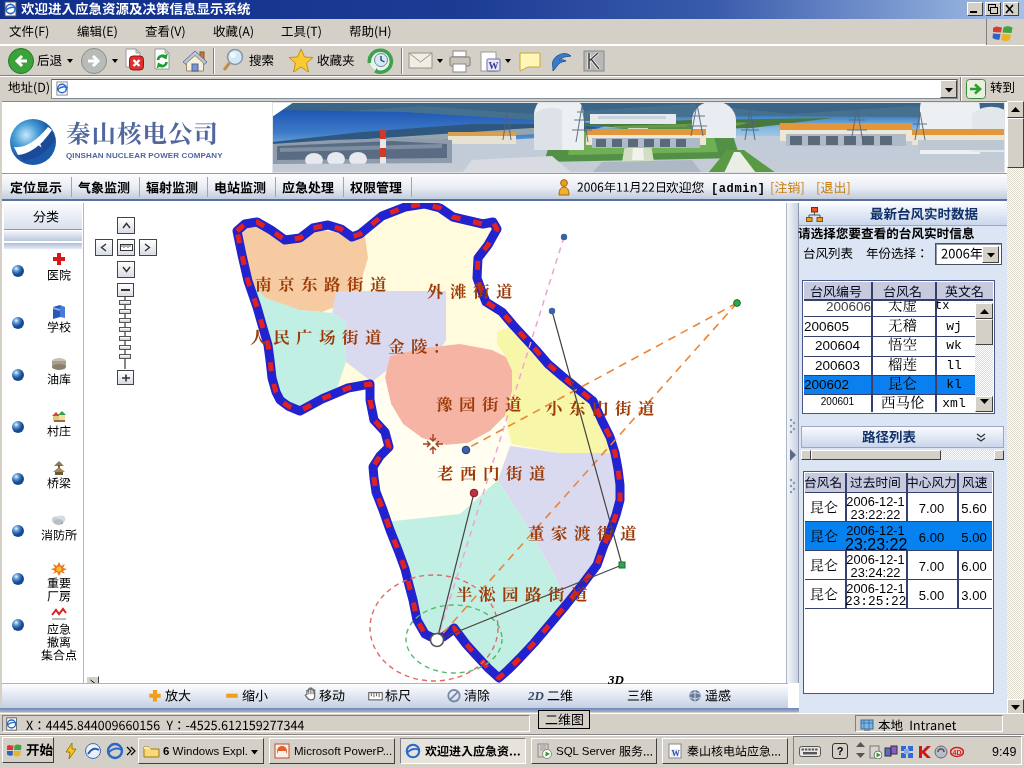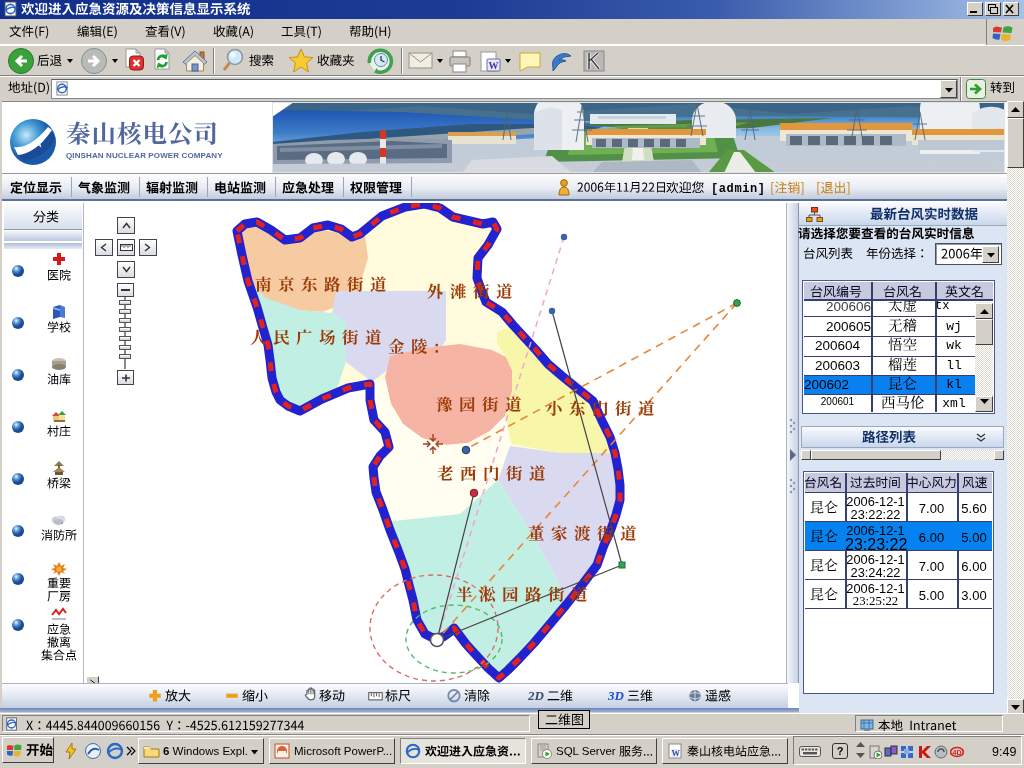--- a/index.html
+++ b/index.html
@@ -628,21 +628,21 @@
     <svg class="t" style="left:547px;top:689px;" width="28" height="17">
       <path d="M1.8 2.4L1.8 3.4L11.2 3.4L11.2 2.4ZM0.7 10.1L0.7 11.2L12.3 11.2L12.3 10.1ZM13.6 10.8L13.8 11.7C15.0 11.4 16.6 11.0 18.1 10.6L18.0 9.8C16.4 10.1 14.7 10.5 13.6 10.8ZM21.6 0.9C21.9 1.5 22.3 2.3 22.5 2.8L23.3 2.4C23.2 1.9 22.8 1.2 22.4 0.6ZM13.8 5.9C14.0 5.8 14.3 5.8 15.9 5.6C15.3 6.4 14.8 7.1 14.6 7.3C14.2 7.8 13.9 8.2 13.6 8.2C13.7 8.4 13.9 8.9 13.9 9.1C14.2 8.9 14.6 8.8 17.8 8.2C17.7 8.0 17.7 7.6 17.8 7.4L15.2 7.8C16.2 6.6 17.2 5.2 18.1 3.7L17.3 3.2C17.0 3.7 16.7 4.3 16.4 4.7L14.7 4.9C15.5 3.8 16.2 2.3 16.8 0.9L15.9 0.5C15.4 2.1 14.5 3.8 14.2 4.3C13.9 4.7 13.7 5.0 13.5 5.0C13.6 5.3 13.8 5.7 13.8 5.9ZM22.1 6.3L22.1 8.0L20.0 8.0L20.0 6.3ZM20.1 0.6C19.7 2.1 18.7 4.0 17.7 5.2C17.8 5.4 18.1 5.8 18.2 6.0C18.5 5.7 18.8 5.3 19.0 4.9L19.0 12.5L20.0 12.5L20.0 11.5L25.4 11.5L25.4 10.6L23.0 10.6L23.0 8.9L24.9 8.9L24.9 8.0L23.0 8.0L23.0 6.3L24.9 6.3L24.9 5.4L23.0 5.4L23.0 3.8L25.2 3.8L25.2 2.9L20.2 2.9C20.5 2.2 20.8 1.5 21.0 0.9ZM22.1 5.4L20.0 5.4L20.0 3.8L22.1 3.8ZM22.1 8.9L22.1 10.6L20.0 10.6L20.0 8.9Z" fill="#000"></path>
     </svg>
     <svg class="t" style="left:627px;top:689px;" width="28" height="17">
       <path d="M1.6 1.8L1.6 2.8L11.4 2.8L11.4 1.8ZM2.4 6.0L2.4 7.0L10.4 7.0L10.4 6.0ZM0.8 10.5L0.8 11.5L12.1 11.5L12.1 10.5ZM13.6 10.8L13.8 11.7C15.0 11.4 16.6 11.0 18.1 10.6L18.0 9.8C16.4 10.1 14.7 10.5 13.6 10.8ZM21.6 0.9C21.9 1.5 22.3 2.3 22.5 2.8L23.3 2.4C23.2 1.9 22.8 1.2 22.4 0.6ZM13.8 5.9C14.0 5.8 14.3 5.8 15.9 5.6C15.3 6.4 14.8 7.1 14.6 7.3C14.2 7.8 13.9 8.2 13.6 8.2C13.7 8.4 13.9 8.9 13.9 9.1C14.2 8.9 14.6 8.8 17.8 8.2C17.7 8.0 17.7 7.6 17.8 7.4L15.2 7.8C16.2 6.6 17.2 5.2 18.1 3.7L17.3 3.2C17.0 3.7 16.7 4.3 16.4 4.7L14.7 4.9C15.5 3.8 16.2 2.3 16.8 0.9L15.9 0.5C15.4 2.1 14.5 3.8 14.2 4.3C13.9 4.7 13.7 5.0 13.5 5.0C13.6 5.3 13.8 5.7 13.8 5.9ZM22.1 6.3L22.1 8.0L20.0 8.0L20.0 6.3ZM20.1 0.6C19.7 2.1 18.7 4.0 17.7 5.2C17.8 5.4 18.1 5.8 18.2 6.0C18.5 5.7 18.8 5.3 19.0 4.9L19.0 12.5L20.0 12.5L20.0 11.5L25.4 11.5L25.4 10.6L23.0 10.6L23.0 8.9L24.9 8.9L24.9 8.0L23.0 8.0L23.0 6.3L24.9 6.3L24.9 5.4L23.0 5.4L23.0 3.8L25.2 3.8L25.2 2.9L20.2 2.9C20.5 2.2 20.8 1.5 21.0 0.9ZM22.1 5.4L20.0 5.4L20.0 3.8L22.1 3.8ZM22.1 8.9L22.1 10.6L20.0 10.6L20.0 8.9Z" fill="#000"></path>
     </svg>
     <svg class="t" style="left:705px;top:689px;" width="28" height="17">
       <path d="M0.7 1.4C1.5 2.0 2.4 2.9 2.8 3.6L3.6 3.0C3.2 2.3 2.3 1.4 1.5 0.8ZM4.7 2.5C5.1 3.0 5.5 3.7 5.6 4.1L6.4 3.8C6.3 3.3 5.9 2.7 5.5 2.2ZM7.0 2.2C7.3 2.8 7.6 3.5 7.7 4.0L8.5 3.7C8.4 3.2 8.1 2.5 7.8 2.0ZM11.0 0.6C9.4 1.0 6.4 1.2 3.9 1.4C4.0 1.5 4.1 1.9 4.1 2.1C6.7 2.0 9.7 1.7 11.7 1.2ZM3.2 5.7L0.6 5.7L0.6 6.6L2.2 6.6L2.2 9.9C1.7 10.5 1.0 11.0 0.5 11.4L1.0 12.4C1.6 11.8 2.2 11.2 2.8 10.7C3.6 11.7 4.8 12.2 6.5 12.2C8.0 12.3 10.7 12.3 12.2 12.2C12.2 11.9 12.4 11.5 12.5 11.2C10.9 11.3 7.9 11.4 6.5 11.3C5.0 11.3 3.8 10.8 3.2 9.9ZM10.5 1.9C10.2 2.5 9.6 3.5 9.2 4.1L9.5 4.2L4.2 4.2L4.2 5.0L7.5 5.0L7.5 6.2L3.9 6.2L3.9 6.9L7.5 6.9L7.5 9.6L5.6 9.6L5.6 7.6L4.7 7.6L4.7 10.5L11.5 10.5L11.5 7.6L10.6 7.6L10.6 9.6L8.5 9.6L8.5 6.9L12.3 6.9L12.3 6.2L8.5 6.2L8.5 5.0L12.0 5.0L12.0 4.2L10.0 4.2C10.5 3.7 11.0 2.9 11.4 2.2ZM16.0 3.5L16.0 4.2L20.0 4.2L20.0 3.5ZM16.9 9.0L16.9 11.0C16.9 12.1 17.2 12.3 18.6 12.3C18.9 12.3 20.8 12.3 21.1 12.3C22.2 12.3 22.5 12.0 22.7 10.4C22.4 10.4 22.0 10.2 21.8 10.1C21.7 11.3 21.6 11.4 21.0 11.4C20.6 11.4 19.0 11.4 18.7 11.4C18.0 11.4 17.9 11.4 17.9 11.0L17.9 9.0ZM17.9 8.6C18.7 9.0 19.7 9.7 20.1 10.2L20.8 9.6C20.3 9.1 19.4 8.4 18.5 8.1ZM22.4 9.4C23.3 10.2 24.3 11.3 24.6 12.1L25.5 11.6C25.1 10.8 24.1 9.7 23.2 9.0ZM15.2 9.1C14.9 10.1 14.4 11.1 13.5 11.7L14.3 12.2C15.2 11.5 15.8 10.5 16.1 9.4ZM14.7 1.8L14.7 3.8C14.7 5.1 14.5 7.0 13.4 8.3C13.6 8.4 14.0 8.7 14.1 8.9C15.3 7.4 15.6 5.3 15.6 3.8L15.6 2.7L20.3 2.7C20.6 4.0 21.0 5.3 21.5 6.3C21.0 6.9 20.4 7.4 19.8 7.8L19.8 5.1L16.2 5.1L16.2 7.8L19.8 7.8L19.7 7.9C19.9 8.0 20.3 8.4 20.4 8.5C21.0 8.1 21.5 7.7 22.0 7.1C22.6 8.1 23.4 8.6 24.2 8.6C25.0 8.6 25.4 8.2 25.5 6.5C25.3 6.5 25.0 6.3 24.8 6.1C24.7 7.3 24.6 7.7 24.2 7.8C23.7 7.8 23.1 7.3 22.6 6.4C23.2 5.5 23.7 4.6 24.1 3.5L23.2 3.3C22.9 4.1 22.5 4.8 22.1 5.5C21.7 4.7 21.4 3.7 21.2 2.7L25.2 2.7L25.2 1.8L23.8 1.8L24.2 1.3C23.8 1.0 23.0 0.6 22.3 0.4L21.8 1.0C22.4 1.2 23.1 1.5 23.5 1.8L21.1 1.8C21.1 1.4 21.0 1.0 21.0 0.5L20.1 0.5C20.1 1.0 20.1 1.4 20.2 1.8ZM17.1 5.8L19.0 5.8L19.0 7.1L17.1 7.1Z" fill="#000"></path>
     </svg>
     <div style="position:absolute;left:528px;top:688px;width:22px;height:14px;font-family:Liberation Serif;font-style:italic;font-weight:bold;font-size:13px;color:#3A4A66">2D</div>
-    <div style="position:absolute;left:608px;top:688px;width:22px;height:14px;font-family:Liberation Serif;font-style:italic;font-weight:bold;font-size:13px;color:#1d4ed8">3D</div>
+    <div style="position:absolute;left:608px;top:672px;width:22px;height:14px;font-family:Liberation Serif;font-style:italic;font-weight:bold;font-size:13px;color:#000000">3D</div>
     <div style="position:absolute;left:786px;top:203px;width:13px;height:480px;background:linear-gradient(90deg,#F4F6FA,#C9D2E2);border-left:1px solid #AAB4C6;border-right:1px solid #8A97AE"></div>
     <svg class="ab" style="left:789px;top:448px" width="8" height="14">
       <path d="M1 1 L7 7 L1 13 Z" fill="#5A6A88"></path>
     </svg>
     <svg class="ab" style="left:789px;top:418px" width="7" height="16">
       <g fill="#8A97AE">
         <circle cx="2" cy="2" r="1.2"></circle>
         <circle cx="5" cy="5" r="1.2"></circle>
         <circle cx="2" cy="8" r="1.2"></circle>
         <circle cx="5" cy="11" r="1.2"></circle>
@@ -688,21 +688,21 @@
     </svg>
     <div style="position:absolute;left:802px;top:280px;width:193px;height:134px;background:#fff;border:1.5px solid #4A5688"></div>
     <div class="ab" style="left:804px;top:301px;width:189px;height:111px;overflow:hidden">
       <div class="ab" style="left:0;top:-4px;width:189px;height:20px;border-bottom:1.5px solid #35406E"></div>
       <div class="ab" style="left:0;top:-2px;width:67px;height:15px;font-size:13.5px;text-align:right;color:#404040;font-family:Liberation Sans">200606</div>
       <svg class="t" style="left:84px;top:-3px" width="31" height="19">
         <path d="M5.9 9.9L5.7 10.0C6.5 10.8 7.4 12.0 7.5 12.9C8.7 13.8 9.6 11.3 5.9 9.9ZM6.5 0.6C6.5 2.0 6.5 3.3 6.3 4.6L0.6 4.6L0.8 5.0L6.3 5.0C5.9 8.2 4.7 11.2 0.6 13.7L0.8 13.9C5.6 11.6 6.9 8.4 7.3 5.0L7.4 5.0C7.8 7.9 9.0 11.5 13.0 13.9C13.1 13.3 13.5 13.2 14.0 13.1L14.0 12.9C9.7 10.8 8.2 7.7 7.7 5.0L13.6 5.0C13.8 5.0 13.9 5.0 14.0 4.8C13.4 4.3 12.6 3.7 12.6 3.7L11.8 4.6L7.4 4.6C7.5 3.5 7.5 2.3 7.5 1.2C7.9 1.2 8.0 1.0 8.0 0.8ZM18.3 9.1L18.1 9.2C18.5 9.9 19.0 11.1 19.1 12.0C19.9 12.8 20.8 10.9 18.3 9.1ZM26.1 9.0C25.6 10.1 25.0 11.4 24.5 12.1L24.7 12.3C25.4 11.6 26.2 10.7 26.8 9.8C27.1 9.8 27.3 9.7 27.4 9.5ZM16.8 13.1L16.9 13.6L28.0 13.6C28.2 13.6 28.4 13.5 28.4 13.3C27.9 12.9 27.1 12.3 27.1 12.3L26.4 13.1L24.1 13.1L24.1 9.0C24.4 8.9 24.5 8.8 24.5 8.6L23.2 8.4L23.2 13.1L21.5 13.1L21.5 9.0C21.9 8.9 22.0 8.8 22.0 8.6L20.6 8.4L20.6 13.1ZM16.5 3.6L16.5 6.7C16.5 9.0 16.4 11.5 15.1 13.5L15.3 13.7C17.3 11.7 17.5 8.8 17.5 6.7L17.5 4.0L26.7 4.0C26.4 4.5 26.2 5.1 26.0 5.4L26.2 5.5C26.7 5.2 27.4 4.6 27.8 4.2C28.0 4.2 28.2 4.1 28.3 4.0L27.2 3.0L26.7 3.6L22.0 3.6L22.0 2.5L26.6 2.5C26.8 2.5 26.9 2.5 26.9 2.3C26.4 1.8 25.6 1.2 25.6 1.2L24.9 2.1L22.0 2.1L22.0 1.1C22.4 1.1 22.5 1.0 22.6 0.8L21.1 0.6L21.1 3.6L17.6 3.6L16.5 3.1ZM17.8 6.0L18.0 6.4L20.7 6.1L20.7 7.0C20.7 7.7 20.9 7.9 22.2 7.9L24.1 7.9C26.7 7.9 27.2 7.8 27.2 7.4C27.2 7.2 27.1 7.1 26.7 7.0L26.7 5.9L26.5 5.9C26.4 6.4 26.2 6.8 26.1 7.0C26.1 7.1 26.0 7.1 25.8 7.1C25.6 7.1 24.9 7.1 24.1 7.1L22.3 7.1C21.7 7.1 21.6 7.1 21.6 6.9L21.6 6.1L25.4 5.7C25.6 5.7 25.8 5.6 25.8 5.4C25.3 5.0 24.5 4.6 24.5 4.6L23.9 5.4L21.6 5.6L21.6 4.7C21.9 4.7 22.0 4.6 22.0 4.4L20.7 4.2L20.7 5.7Z" fill="#000"></path>
       </svg>
       <div class="ab" style="left:131px;top:-2px;width:38px;height:15px;font-size:12px;text-align:left;color:#000;font-family:Liberation Mono">tx</div>
       <div class="ab" style="left:0;top:16px;width:189px;height:20px;border-bottom:1.5px solid #35406E"></div>
-      <div class="ab" style="left:0;top:18px;width:67px;height:15px;font-size:13.5px;text-align:right;color:#000;font-family:Liberation Sans">200605</div>
+      <div class="ab" style="left:0;top:18px;width:67px;height:15px;font-size:13.5px;text-align:left;color:#000;font-family:Liberation Sans">200605</div>
       <svg class="t" style="left:84px;top:17px" width="31" height="19">
         <path d="M1.7 1.8L1.8 2.2L6.5 2.2C6.5 3.5 6.5 4.7 6.3 5.9L0.7 5.9L0.8 6.3L6.2 6.3C5.7 9.0 4.3 11.5 0.6 13.6L0.8 13.9C4.7 12.0 6.3 9.6 7.0 7.0L7.0 12.6C7.0 13.4 7.3 13.6 8.6 13.6L10.6 13.6C13.4 13.6 13.9 13.5 13.9 13.0C13.9 12.8 13.8 12.7 13.5 12.6L13.4 10.4L13.2 10.4C13.1 11.4 12.9 12.2 12.8 12.5C12.7 12.6 12.6 12.7 12.4 12.7C12.2 12.7 11.5 12.7 10.7 12.7L8.8 12.7C8.1 12.7 8.0 12.6 8.0 12.4L8.0 7.5C8.3 7.5 8.4 7.3 8.5 7.2L7.0 7.0L7.2 6.3L13.4 6.3C13.6 6.3 13.8 6.2 13.8 6.1C13.3 5.6 12.5 5.0 12.5 5.0L11.7 5.9L7.3 5.9C7.5 4.7 7.5 3.5 7.6 2.2L12.6 2.2C12.8 2.2 12.9 2.2 13.0 2.0C12.4 1.6 11.6 0.9 11.6 0.9L10.9 1.8ZM24.9 0.8L24.8 0.9C25.3 1.2 25.8 1.7 26.0 2.2C26.9 2.6 27.4 1.0 24.9 0.8ZM27.3 1.9L26.7 2.6L23.6 2.6C23.8 2.2 23.8 1.7 23.9 1.2C24.2 1.1 24.3 1.0 24.3 0.8L22.9 0.6C22.9 1.3 22.9 2.0 22.7 2.6L20.1 2.6L20.2 3.1L22.6 3.1C22.2 4.2 21.3 5.1 19.6 6.0L19.7 6.3C20.3 6.1 20.8 5.9 21.2 5.7L21.2 7.4L21.2 7.4C21.2 8.4 21.4 8.5 22.9 8.5L26.6 8.5C28.1 8.5 28.4 8.4 28.4 8.0C28.4 7.9 28.3 7.8 27.9 7.7L27.9 6.1L27.7 6.1C27.5 7.0 27.3 7.5 27.2 7.7C27.1 7.8 26.9 7.8 26.6 7.8L22.9 7.8C22.1 7.8 22.1 7.8 22.1 7.4L22.1 6.9C23.8 6.9 25.7 6.6 26.8 6.4C27.0 6.5 27.2 6.5 27.2 6.4L26.4 5.6C25.4 6.0 23.6 6.4 22.1 6.7L22.1 5.8C22.3 5.7 22.4 5.6 22.4 5.5L21.6 5.4C22.7 4.7 23.2 3.9 23.5 3.1L24.0 3.1L24.0 4.6C24.0 5.1 24.2 5.3 25.1 5.3L26.2 5.3C28.0 5.3 28.3 5.2 28.3 4.8C28.3 4.7 28.2 4.6 28.0 4.5L27.9 3.6L27.7 3.6C27.6 4.0 27.5 4.3 27.4 4.5C27.4 4.6 27.3 4.6 27.2 4.6C27.0 4.6 26.7 4.6 26.3 4.6L25.3 4.6C24.9 4.6 24.9 4.6 24.9 4.4L24.9 3.1L28.1 3.1C28.3 3.1 28.4 3.0 28.4 2.8C28.0 2.4 27.3 1.9 27.3 1.9ZM19.4 4.1L18.8 4.9L18.4 4.9L18.4 2.1C19.0 2.0 19.4 1.9 19.8 1.7C20.1 1.8 20.4 1.8 20.5 1.7L19.3 0.7C18.5 1.3 16.7 2.1 15.2 2.5L15.3 2.8C16.0 2.7 16.8 2.5 17.5 2.4L17.5 4.9L15.1 4.9L15.2 5.3L17.3 5.3C16.9 7.4 16.1 9.5 15.0 11.0L15.2 11.2C16.2 10.2 17.0 9.1 17.5 7.7L17.5 13.9L17.7 13.9C18.1 13.9 18.4 13.7 18.4 13.6L18.4 7.0C18.9 7.5 19.5 8.3 19.6 8.9C20.5 9.5 21.2 7.8 18.4 6.6L18.4 5.3L20.2 5.3C20.4 5.3 20.5 5.3 20.6 5.1C20.1 4.7 19.4 4.1 19.4 4.1ZM26.2 12.5L22.0 12.5L22.0 11.3L26.2 11.3ZM22.0 13.6L22.0 12.9L26.2 12.9L26.2 13.8L26.3 13.8C26.6 13.8 27.1 13.6 27.1 13.5L27.1 9.8C27.3 9.8 27.6 9.7 27.7 9.6L26.5 8.7L26.1 9.3L22.1 9.3L21.1 8.8L21.1 13.9L21.3 13.9C21.6 13.9 22.0 13.7 22.0 13.6ZM26.2 10.9L22.0 10.9L22.0 9.7L26.2 9.7Z" fill="#000"></path>
       </svg>
       <div class="ab" style="left:131px;top:18px;width:38px;height:15px;font-size:13px;text-align:center;color:#000;font-family:Liberation Mono">wj</div>
       <div class="ab" style="left:0;top:35.5px;width:189px;height:20px;border-bottom:1.5px solid #35406E"></div>
       <div class="ab" style="left:0;top:37px;width:67px;height:15px;font-size:13.5px;text-align:center;color:#000;font-family:Liberation Sans">200604</div>
       <svg class="t" style="left:84px;top:36px" width="31" height="19">
         <path d="M2.7 0.6L2.7 13.9L2.9 13.9C3.3 13.9 3.6 13.7 3.6 13.5L3.6 1.2C4.0 1.1 4.1 1.0 4.2 0.8ZM1.6 3.3C1.6 4.4 1.2 5.6 0.8 6.0C0.5 6.3 0.4 6.6 0.6 6.8C0.8 7.1 1.3 6.9 1.6 6.6C1.9 6.0 2.2 4.9 1.8 3.3ZM4.1 3.0L3.9 3.1C4.2 3.7 4.6 4.6 4.6 5.3C5.4 6.1 6.3 4.4 4.1 3.0ZM5.9 3.9L6.0 4.4L7.7 4.4C7.5 5.3 7.2 6.3 7.1 7.0L4.8 7.0L4.9 7.4L13.8 7.4C14.0 7.4 14.1 7.4 14.2 7.2C13.8 6.8 13.1 6.2 13.1 6.2L12.4 7.0L11.9 7.0L11.9 4.5C12.2 4.5 12.4 4.4 12.5 4.2L11.4 3.4L10.8 3.9L8.7 3.9L9.1 2.0L13.0 2.0C13.2 2.0 13.3 1.9 13.4 1.7C12.9 1.3 12.2 0.7 12.2 0.7L11.5 1.6L5.4 1.6L5.5 2.0L8.1 2.0L7.7 3.9ZM11.0 7.0L8.0 7.0C8.2 6.3 8.4 5.3 8.6 4.4L11.0 4.4ZM6.2 8.8L6.2 13.8L6.3 13.8C6.7 13.8 7.1 13.6 7.1 13.5L7.1 12.7L11.7 12.7L11.7 13.7L11.8 13.7C12.1 13.7 12.6 13.5 12.6 13.4L12.6 9.4C12.9 9.4 13.2 9.2 13.2 9.1L12.1 8.2L11.6 8.8L7.2 8.8L6.2 8.3ZM7.1 12.3L7.1 9.2L11.7 9.2L11.7 12.3ZM16.5 8.8L16.6 9.3L21.3 9.3L21.3 12.9L15.2 12.9L15.3 13.3L28.0 13.3C28.2 13.3 28.4 13.2 28.4 13.1C27.9 12.6 27.1 11.9 27.1 11.9L26.4 12.9L22.2 12.9L22.2 9.3L27.0 9.3C27.2 9.3 27.3 9.2 27.3 9.0C26.9 8.6 26.1 8.0 26.1 8.0L25.4 8.8ZM16.7 1.8C16.8 2.9 16.3 3.9 15.7 4.3C15.4 4.5 15.2 4.8 15.4 5.1C15.6 5.5 16.1 5.4 16.4 5.1C16.8 4.8 17.2 4.1 17.2 3.1L19.9 3.1C19.5 5.5 18.4 6.9 15.5 8.0L15.6 8.2C19.0 7.4 20.5 5.9 21.0 3.1L22.8 3.1L22.8 6.3C22.8 7.0 23.0 7.3 24.1 7.3L25.6 7.3C27.8 7.3 28.2 7.1 28.2 6.7C28.2 6.5 28.2 6.4 27.8 6.3L27.8 4.6L27.6 4.6C27.5 5.4 27.3 6.0 27.2 6.2C27.1 6.4 27.1 6.4 26.9 6.4C26.7 6.4 26.3 6.4 25.7 6.4L24.3 6.4C23.8 6.4 23.8 6.4 23.8 6.2L23.8 3.1L26.6 3.1C26.3 3.7 25.9 4.5 25.5 4.9L25.7 5.0C26.4 4.6 27.3 3.8 27.8 3.2C28.1 3.2 28.3 3.2 28.4 3.1L27.2 2.0L26.6 2.7L22.2 2.7L22.2 1.1C22.6 1.1 22.7 0.9 22.8 0.7L21.3 0.6L21.3 2.7L17.2 2.7C17.1 2.4 17.1 2.1 17.0 1.8Z" fill="#000"></path>
       </svg>
       <div class="ab" style="left:131px;top:37px;width:38px;height:15px;font-size:13px;text-align:center;color:#000;font-family:Liberation Mono">wk</div>
@@ -798,21 +798,21 @@
     </svg>
     <div style="position:absolute;left:845px;top:552px;width:61px;height:13px;font-size:12.8px;white-space:nowrap;text-align:center;color:#000;font-family:Liberation Sans">2006-12-1</div>
     <div style="position:absolute;left:845px;top:565px;width:61px;height:13px;font-size:12.8px;white-space:nowrap;text-align:center;color:#000;font-family:Liberation Sans">23:24:22</div>
     <div style="position:absolute;left:906px;top:559px;width:51px;height:14px;font-size:13px;text-align:center;color:#000;font-family:Liberation Sans">7.00</div>
     <div style="position:absolute;left:957px;top:559px;width:34px;height:14px;font-size:13px;text-align:center;color:#000;font-family:Liberation Sans">6.00</div>
     <div style="position:absolute;left:805px;top:607.5px;width:187px;height:1.5px;background:#35406E"></div>
     <svg class="t" style="left:810px;top:587px;" width="30" height="18">
       <path d="M10.6 4.0L10.6 5.7L3.5 5.7L3.5 4.0ZM10.6 3.6L3.5 3.6L3.5 1.9L10.6 1.9ZM2.5 1.5L2.5 6.7L2.7 6.7C3.1 6.7 3.5 6.5 3.5 6.4L3.5 6.1L10.6 6.1L10.6 6.6L10.8 6.6C11.1 6.6 11.6 6.4 11.6 6.3L11.6 2.1C11.8 2.0 12.1 1.9 12.2 1.8L11.0 0.9L10.5 1.5L3.5 1.5L2.5 1.0ZM2.5 6.8L2.5 12.0C1.7 12.1 1.1 12.2 0.6 12.2L1.2 13.4C1.3 13.4 1.5 13.3 1.5 13.1C4.1 12.4 6.0 11.9 7.4 11.5L7.4 11.2L3.4 11.9L3.4 9.2L7.0 9.2C7.2 9.2 7.3 9.1 7.3 9.0C6.9 8.6 6.2 8.0 6.2 8.0L5.6 8.8L3.4 8.8L3.4 7.3C3.7 7.3 3.8 7.1 3.8 7.0ZM11.7 7.6C11.1 8.1 9.8 8.9 8.6 9.5L8.6 7.3C8.9 7.3 9.0 7.1 9.1 7.0L7.7 6.8L7.7 12.2C7.7 13.0 8.0 13.2 9.1 13.2L10.7 13.2C13.0 13.2 13.5 13.0 13.5 12.6C13.5 12.4 13.4 12.3 13.1 12.2L13.1 10.6L12.9 10.6C12.7 11.3 12.6 12.0 12.5 12.2C12.4 12.3 12.3 12.3 12.2 12.3C12.0 12.3 11.4 12.3 10.8 12.3L9.3 12.3C8.7 12.3 8.6 12.3 8.6 12.0L8.6 9.8C10.0 9.5 11.4 8.9 12.3 8.5C12.6 8.6 12.8 8.5 12.9 8.4ZM22.0 1.2L20.6 0.6C19.5 2.8 17.1 5.4 14.4 7.1L14.6 7.3C17.4 5.9 19.9 3.6 21.3 1.7C22.4 4.0 24.4 5.8 26.8 6.7C26.9 6.3 27.2 6.0 27.6 5.9L27.6 5.8C25.2 5.1 22.7 3.5 21.4 1.4L21.5 1.4C21.8 1.4 21.9 1.4 22.0 1.2ZM19.1 5.5L17.8 5.4L17.8 11.8C17.8 12.7 18.2 13.0 19.7 13.0L22.3 13.0C25.7 13.0 26.4 12.8 26.4 12.3C26.4 12.1 26.2 12.0 25.8 11.9L25.8 10.0L25.6 10.0C25.4 10.9 25.3 11.6 25.1 11.8C25.0 12.0 24.9 12.0 24.7 12.0C24.3 12.1 23.5 12.1 22.3 12.1L19.8 12.1C18.8 12.1 18.7 12.0 18.7 11.6L18.7 9.6C20.2 9.1 22.2 8.2 23.8 7.2C24.1 7.3 24.2 7.3 24.3 7.2L23.4 6.1C21.9 7.4 20.1 8.5 18.7 9.2L18.7 5.9C19.0 5.8 19.1 5.7 19.1 5.5Z" fill="#000"></path>
     </svg>
     <div style="position:absolute;left:845px;top:581px;width:61px;height:13px;font-size:12.8px;white-space:nowrap;text-align:center;color:#000;font-family:Liberation Sans">2006-12-1</div>
-    <div style="position:absolute;left:845px;top:594px;width:61px;height:13px;font-size:12.8px;white-space:nowrap;text-align:center;color:#000;font-family:Liberation Serif, serif">23:25:22</div>
+    <div style="position:absolute;left:845px;top:594px;width:61px;height:13px;font-size:12.8px;white-space:nowrap;text-align:center;color:#000;font-family:Liberation Mono, monospace">23:25:22</div>
     <div style="position:absolute;left:906px;top:588px;width:51px;height:14px;font-size:13px;text-align:center;color:#000;font-family:Liberation Sans">5.00</div>
     <div style="position:absolute;left:957px;top:588px;width:34px;height:14px;font-size:13px;text-align:center;color:#000;font-family:Liberation Sans">3.00</div>
     <div style="position:absolute;left:1007px;top:101px;width:17px;height:615px;background:#F1EFE2"></div>
     <div class="ab" style="left:1007px;top:101px;width:17px;height:615px;background:repeating-conic-gradient(#FFFFFF 0% 25%, #DEDBCE 0% 50%) 0 0/2px 2px"></div>
     <div class="ab btn3" style="left:1007px;top:101px;width:17px;height:17px"></div>
     <svg class="ab" style="left:1011px;top:107px" width="9" height="5">
       <path d="M4.5 0 L9 5 L0 5 Z" fill="#000"></path>
     </svg>
     <div class="ab btn3" style="left:1007px;top:699px;width:17px;height:17px"></div>
     <svg class="ab" style="left:1011px;top:705px" width="9" height="5">

